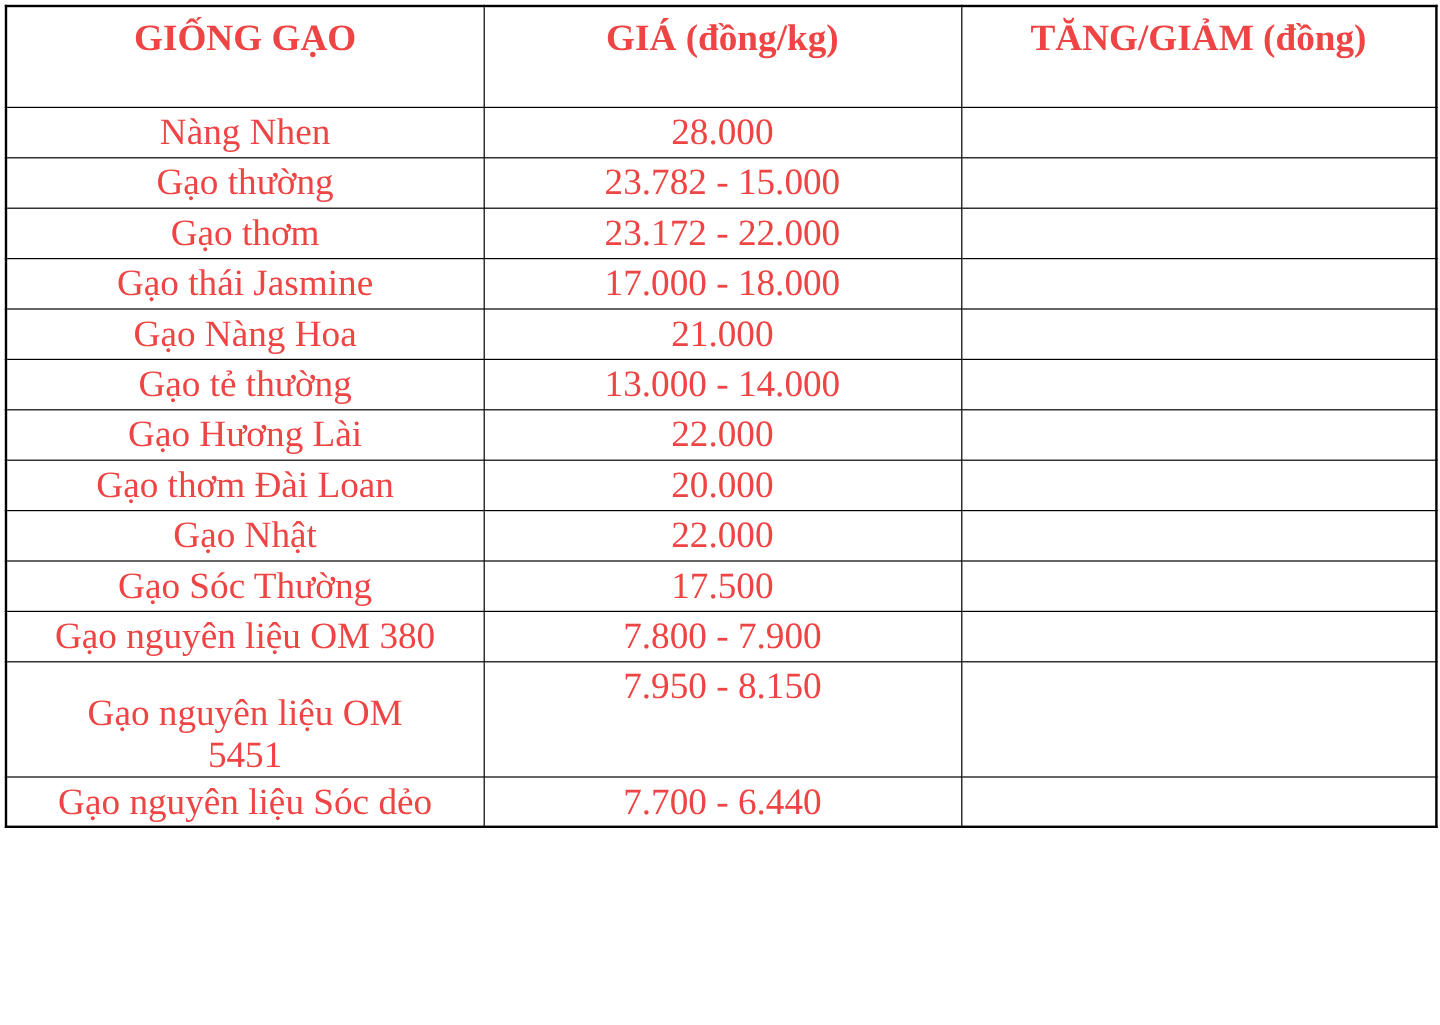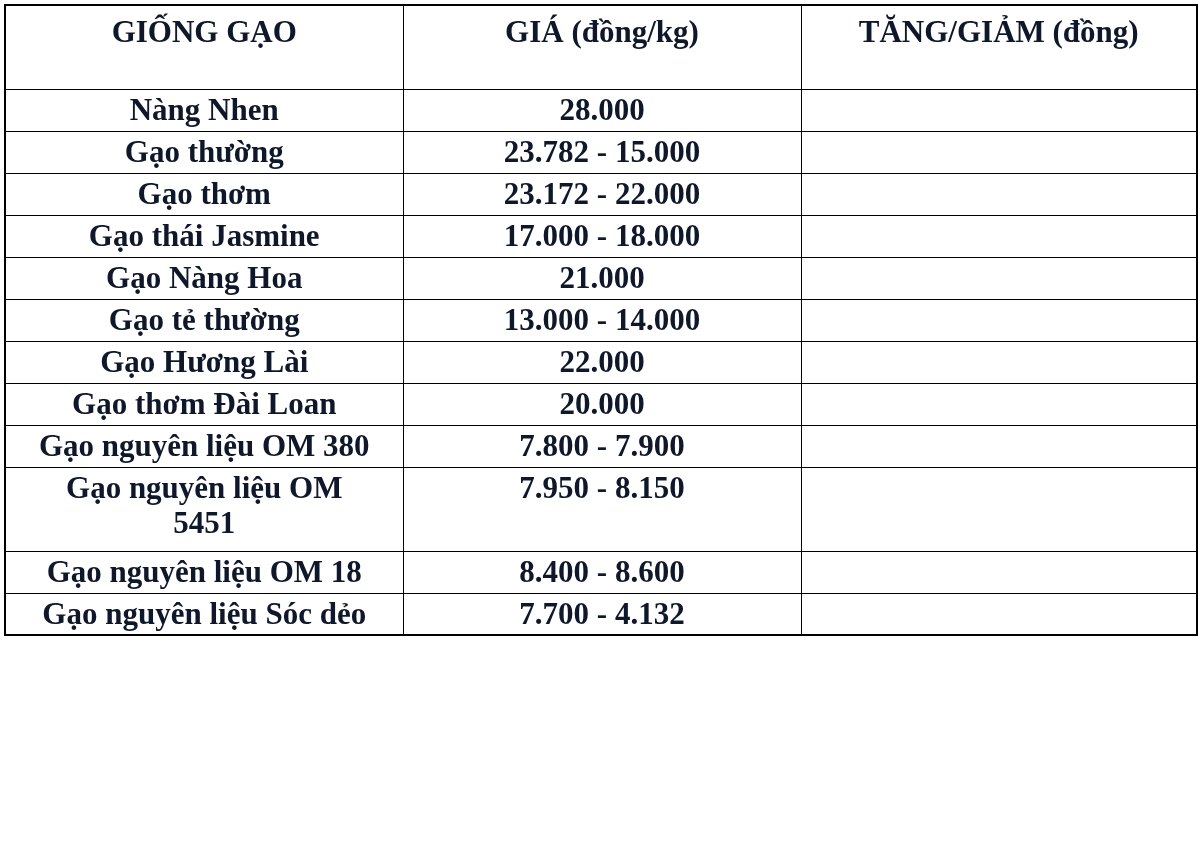--- a/index.html
+++ b/index.html
@@ -6,21 +6,21 @@
     margin: 0;
     padding: 0;
     background: #ffffff;
   }
   .page {
     position: relative;
     width: 1200px;
     height: 854px;
     background: #ffffff;
     font-family: "Liberation Serif", "DejaVu Serif", serif;
-    color: #0f172a;
+    color: #ef4444;
   }
   table.price-table {
     position: absolute;
     left: 4px;
     top: 4px;
     width: 1192px;
     border-collapse: collapse;
     table-layout: fixed;
     border: 2px solid #000000;
   }
@@ -41,30 +41,31 @@
     padding-top: 8px;
     font-weight: bold;
     font-size: 31px;
     line-height: 1.15;
   }
   table.price-table td {
     height: 42px;
     vertical-align: middle;
     font-size: 31px;
     line-height: 1.15;
-    font-weight: bold;
+    font-weight: normal;
   }
   table.price-table tr.tall td {
     height: 84px;
     vertical-align: top;
     padding-top: 2px;
   }
   table.price-table tr.tall td .wrap-narrow {
     display: inline-block;
     max-width: 330px;
+    margin-top: 22px;
   }
 </style>
 </head>
 <body>
 
 <div class="page">
   <table class="price-table">
     <colgroup>
       <col class="c1">
         <col class="c2">
@@ -112,34 +113,39 @@
         <td>Gạo Hương Lài</td>
         <td>22.000</td>
         <td></td>
       </tr>
       <tr>
         <td>Gạo thơm Đài Loan</td>
         <td>20.000</td>
         <td></td>
       </tr>
       <tr>
+        <td>Gạo Nhật</td>
+        <td>22.000</td>
+        <td></td>
+      </tr>
+      <tr>
+        <td>Gạo Sóc Thường</td>
+        <td>17.500</td>
+        <td></td>
+      </tr>
+      <tr>
         <td>Gạo nguyên liệu OM 380</td>
         <td>7.800 - 7.900</td>
         <td></td>
       </tr>
       <tr class="tall">
         <td><span class="wrap-narrow">Gạo nguyên liệu OM 5451</span></td>
         <td>7.950 - 8.150</td>
         <td></td>
       </tr>
       <tr>
-        <td>Gạo nguyên liệu OM 18</td>
-        <td>8.400 - 8.600</td>
-        <td></td>
-      </tr>
-      <tr>
         <td>Gạo nguyên liệu Sóc dẻo</td>
-        <td>7.700 - 4.132</td>
+        <td>7.700 - 6.440</td>
         <td></td>
       </tr>
     </tbody>
   </table>
 </div>
 
 </body></html>

